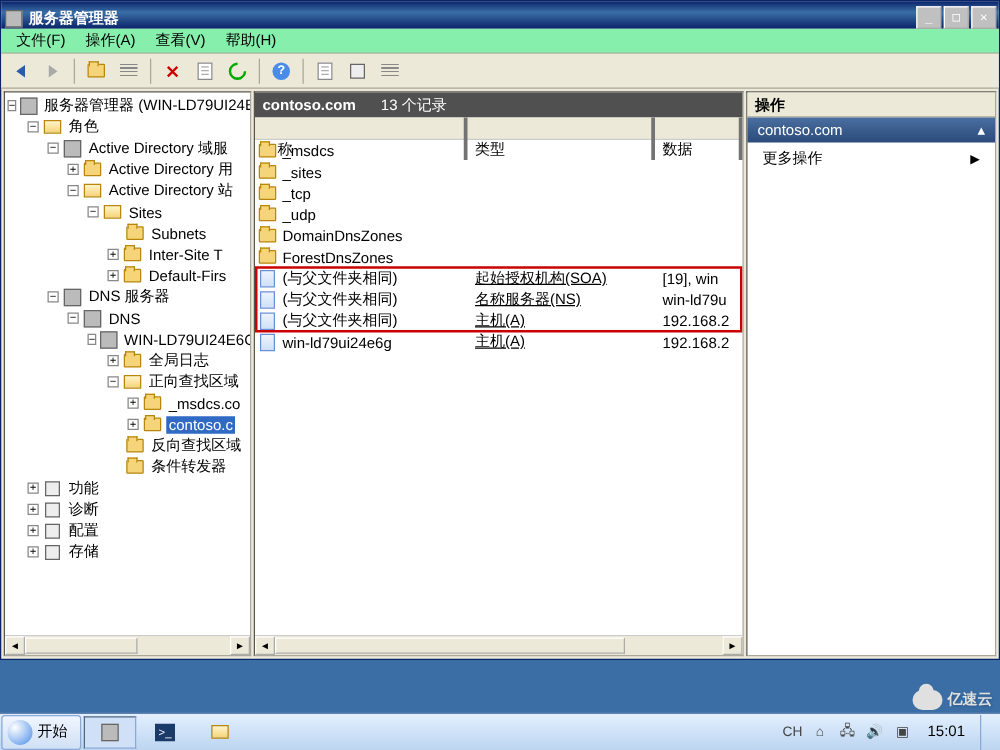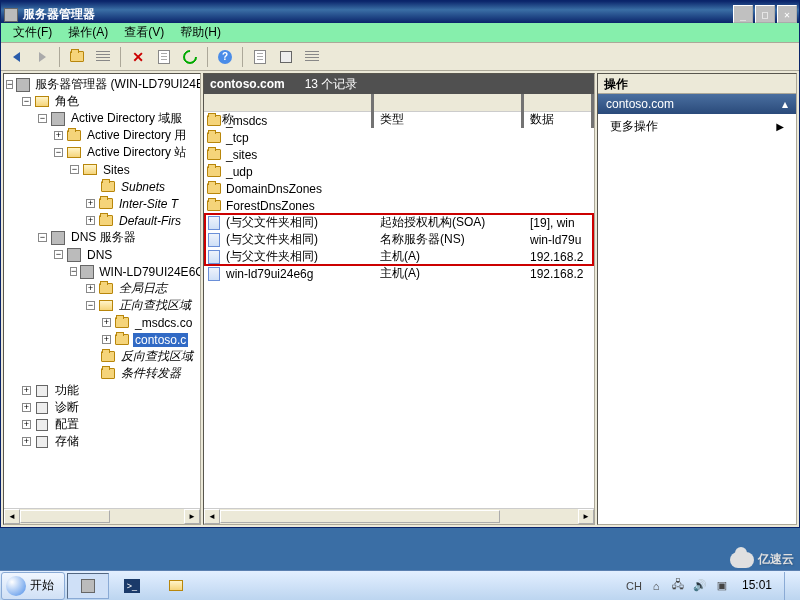--- a/index.html
+++ b/index.html
@@ -40,32 +40,32 @@
 .pane.mid { width: 392px; margin: 2px 0; }
 .pane.right { flex: 1; margin: 2px; }
 
 .tree { flex: 1; overflow: hidden; padding: 2px; }
 .trow { display: flex; align-items: center; height: 17px; white-space: nowrap; cursor: default; }
 .trow .exp { width: 9px; height: 9px; border: 1px solid #888; display: flex; align-items: center; justify-content: center; font-size: 9px; line-height: 1; margin-right: 3px; background:#fff; }
 .trow .noexp { width: 11px; margin-right: 3px; }
 .trow .tic { width: 16px; height: 14px; margin-right: 3px; display:flex;align-items:center;justify-content:center; }
 .trow .tlbl { padding: 0 2px; }
 .trow.sel .tlbl { background: #316ac5; color: #fff; }
-.ind1{padding-left:16px;}.ind2{padding-left:32px;}.ind3{padding-left:48px;}.ind4{padding-left:64px;}.ind5{padding-left:80px;font-style:italic;}.ind6{padding-left:96px;}
+.ind1{padding-left:16px;}.ind2{padding-left:32px;}.ind3{padding-left:48px;}.ind4{padding-left:64px;}.ind5{padding-left:80px;}.ind6{padding-left:96px;}
 
 .midhdr { height: 20px; background: #505050; color: #fff; display: flex; align-items: center; padding: 0 6px; gap: 20px; }
 .colhdr { height: 18px; background: #ece9d8; display: flex; border-bottom: 1px solid #ccc; }
 .colhdr .ch { border-right: 3px solid #737373; padding: 17px 6px; cursor: default; }
 .ch.c1{width:170px;}.ch.c2{width:150px;}.ch.c3{flex:1;}
 
 .records { flex: 1; overflow: hidden; }
 .rec { display: flex; height: 17px; align-items: center; cursor: default; }
 .rec .ric { width: 16px; display:flex;align-items:center;justify-content:center;margin:0 2px; }
 .rec .rc1{width:150px;padding-left:2px;white-space:nowrap;overflow:hidden;}
-.rec .rc2{width:150px;padding-left:6px;white-space:nowrap;overflow:hidden;}
+.rec .rc2{width:150px;padding-left:6px;white-space:nowrap;overflow:hidden;text-decoration:underline;}
 .rec .rc3{flex:1;padding-left:6px;white-space:nowrap;overflow:hidden;}
 .highlight-box{position:absolute;border:2px solid #c00;pointer-events:none;}
 .rec-ic{width:12px;height:14px;background:#fff;border:1px solid #6a8fd8;background:linear-gradient(#eef3fb,#cfe0f7);}
 
 .rhead { height: 20px; background: #ece9d8; border-bottom: 1px solid #aca899; padding: 2px 6px; font-weight: bold; }
 .rband { height: 20px; background: linear-gradient(#4a6fa0,#2a4a7a); color: #fff; display: flex; align-items: center; padding: 0 8px; }
 .raction { padding: 4px 12px; display:flex; justify-content:space-between; align-items:center; cursor:default; }
 .rarrow{font-size:10px;}
 
 .scrollbar-h { height: 16px; background: #ece9d8; display: flex; border-top: 1px solid #ccc; }
@@ -332,29 +332,29 @@
               <span class="folder-ic"></span>
             </span>
             <span class="rc1">_msdcs</span>
             <span class="rc2"></span>
             <span class="rc3"></span>
           </div>
           <div class="rec">
             <span class="ric">
               <span class="folder-ic"></span>
             </span>
+            <span class="rc1">_sites</span>
+            <span class="rc2"></span>
+            <span class="rc3"></span>
+          </div>
+          <div class="rec">
+            <span class="ric">
+              <span class="folder-ic"></span>
+            </span>
             <span class="rc1">_tcp</span>
-            <span class="rc2"></span>
-            <span class="rc3"></span>
-          </div>
-          <div class="rec">
-            <span class="ric">
-              <span class="folder-ic"></span>
-            </span>
-            <span class="rc1">_sites</span>
             <span class="rc2"></span>
             <span class="rc3"></span>
           </div>
           <div class="rec">
             <span class="ric">
               <span class="folder-ic"></span>
             </span>
             <span class="rc1">_udp</span>
             <span class="rc2"></span>
             <span class="rc3"></span>

